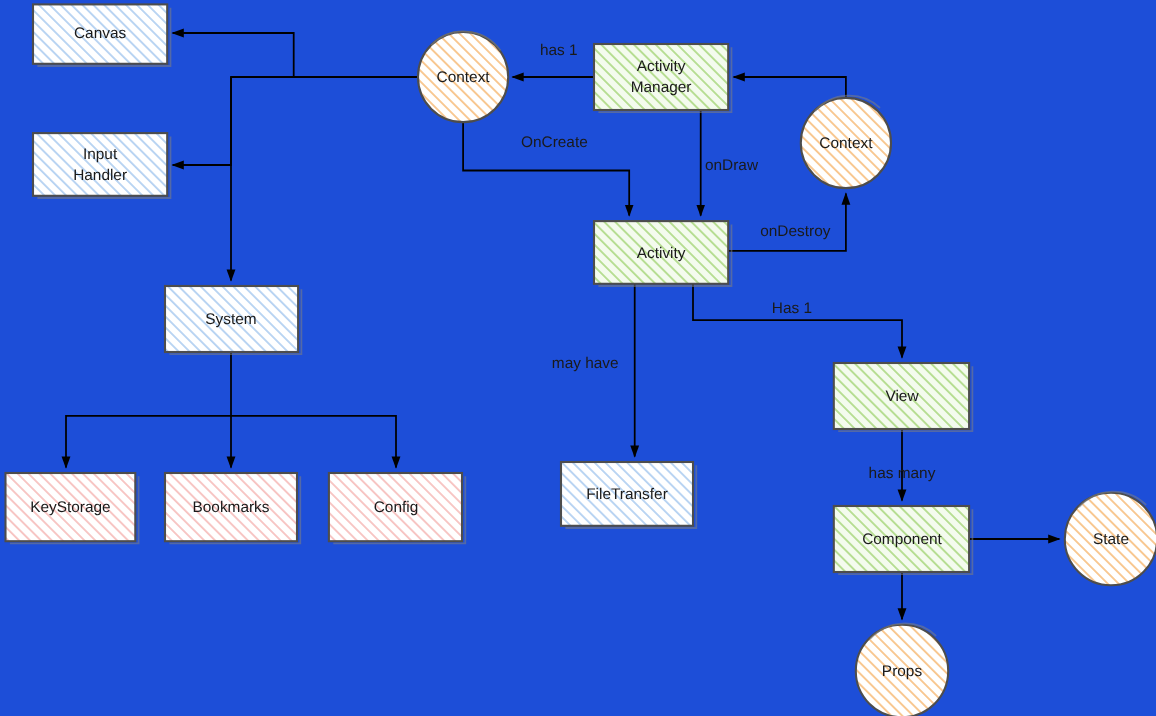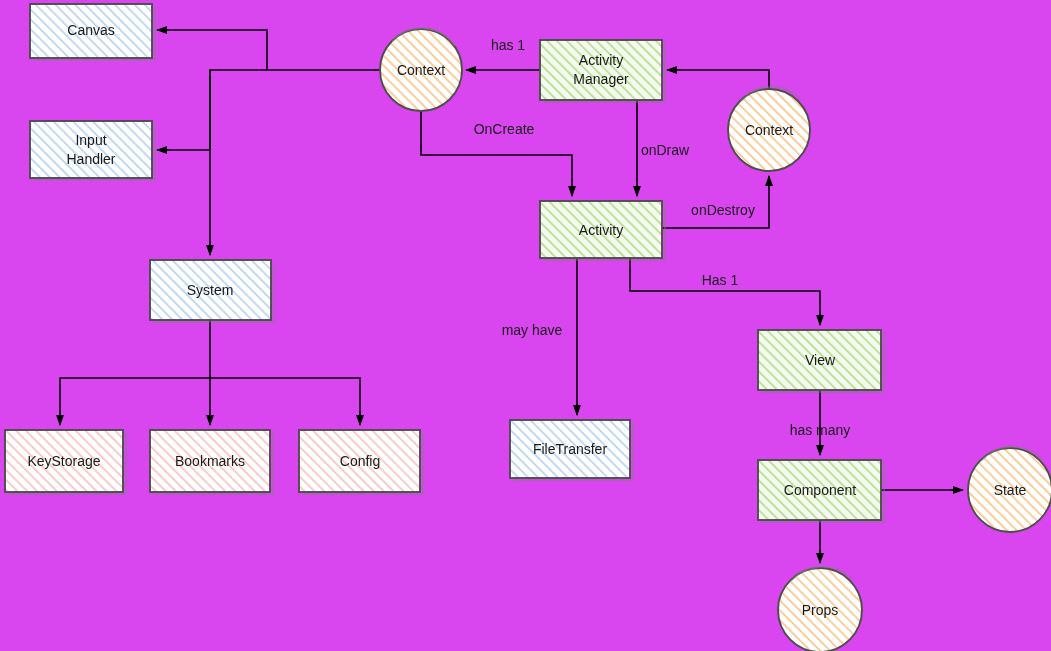--- a/index.html
+++ b/index.html
@@ -8,21 +8,21 @@
     padding: 0;
     background: #ffffff;
   }
   body {
     font-family: "Liberation Sans", sans-serif;
   }
   #diagram-root {
     position: relative;
     width: 1051px;
     height: 651px;
-    background: #d946ef;
+    background: #1d4ed8;
     overflow: hidden;
   }
   svg#diagram-svg {
     position: absolute;
     left: 0;
     top: 0;
     width: 1051px;
     height: 651px;
   }
   .node-shape {

